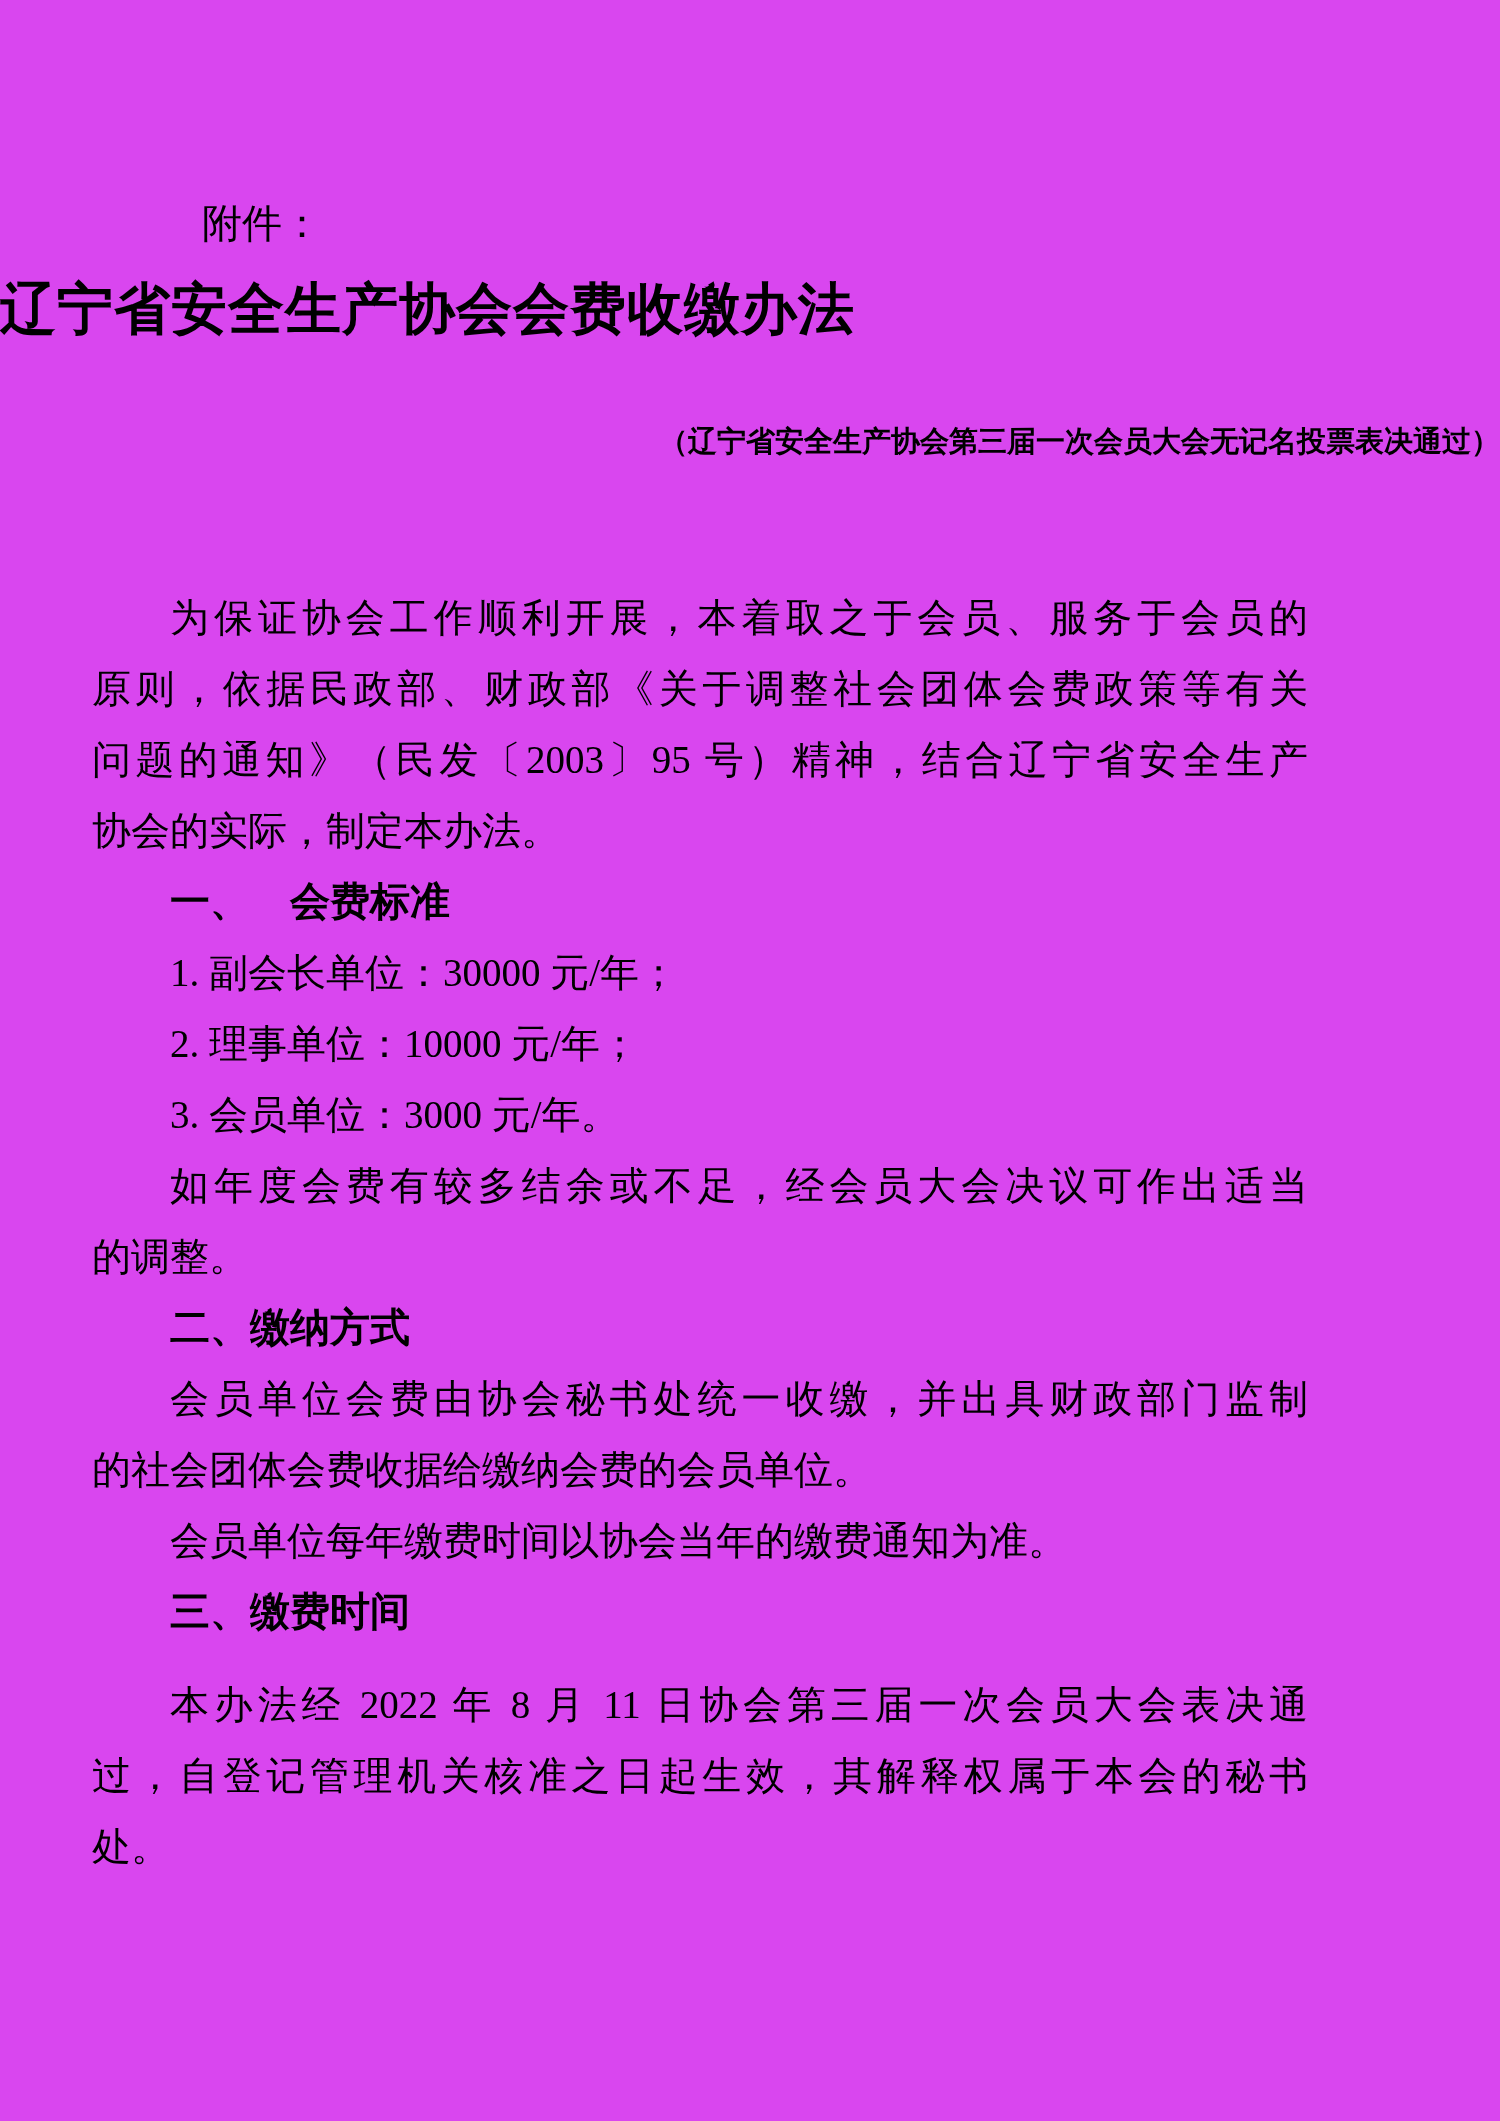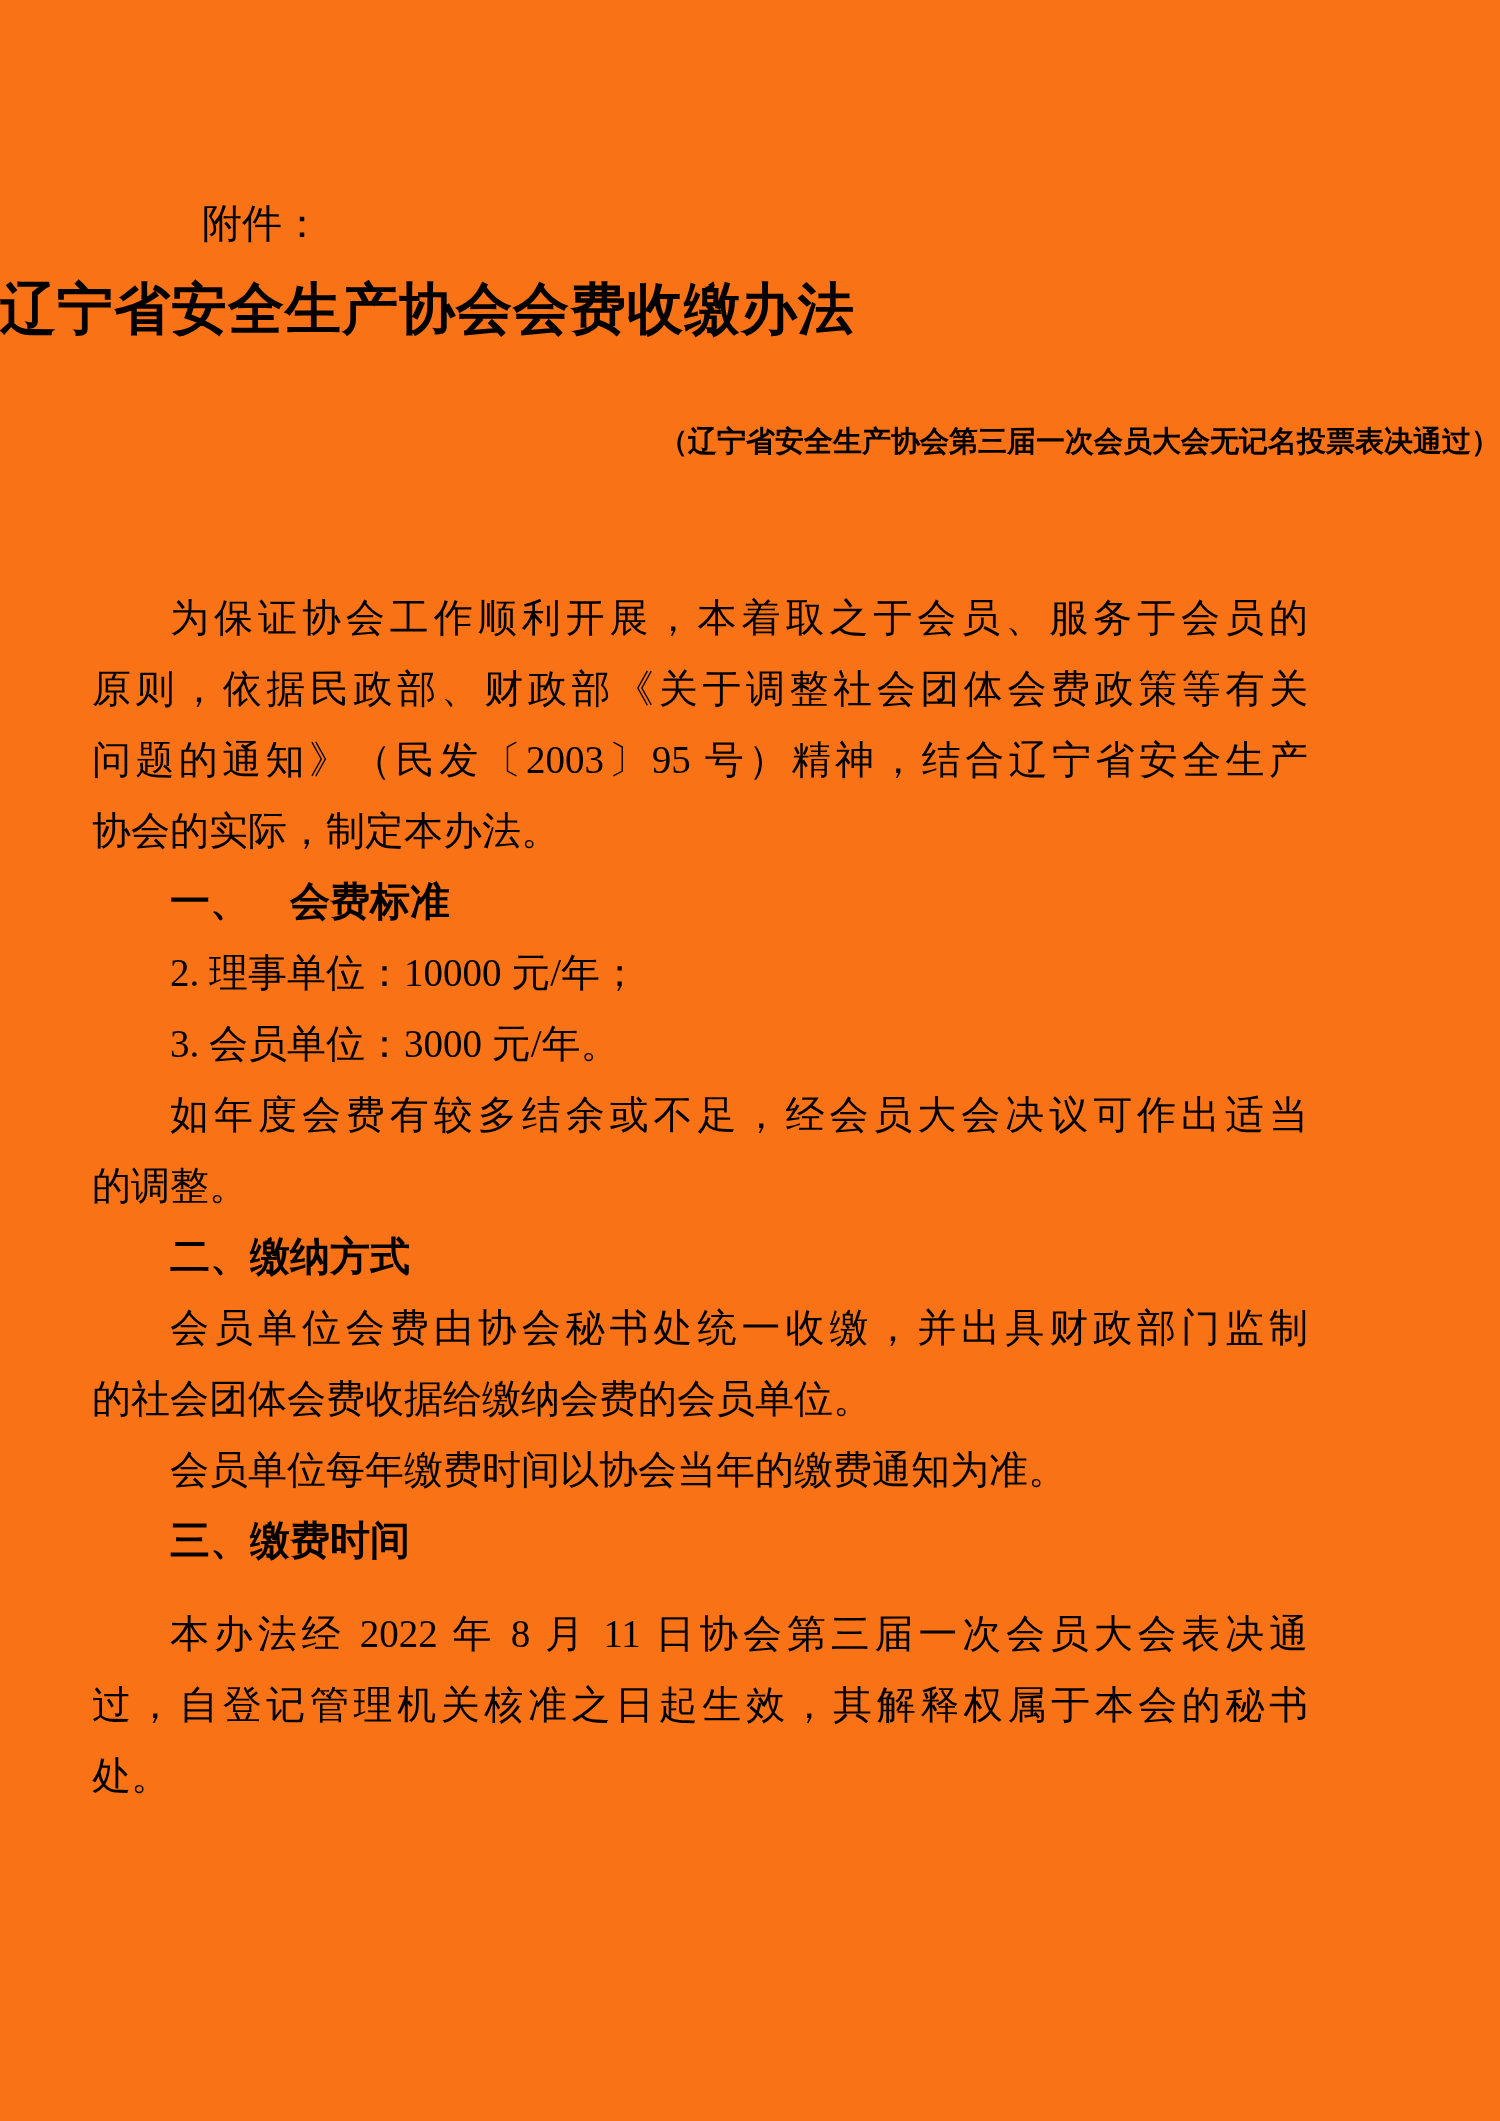--- a/index.html
+++ b/index.html
@@ -1,21 +1,21 @@
 <!DOCTYPE html>
 <html><head>
 <meta charset="utf-8">
 <style>
   html, body { margin: 0; padding: 0; background: #888; }
   .page {
     position: relative;
     width: 1500px;
     height: 2121px;
     margin: 0 auto;
-    background: #f97316;
+    background: #d946ef;
     color: #000000;
     font-family: "Liberation Serif", "DejaVu Serif", serif;
     overflow: hidden;
   }
   .attachment {
     margin: 0 192px 0 202px;
     padding-top: 196px;
     font-size: 40px;
     line-height: 56px;
   }
@@ -69,20 +69,21 @@
 
   <div class="content">
 
     <div class="line indent justify">为保证协会工作顺利开展，本着取之于会员、服务于会员的</div>
     <div class="line justify">原则，依据民政部、财政部《关于调整社会团体会费政策等有关</div>
     <div class="line justify">问题的通知》（民发〔2003〕95 号）精神，结合辽宁省安全生产</div>
     <div class="line">协会的实际，制定本办法。</div>
 
     <div class="line indent heading">一、　会费标准</div>
 
+    <div class="line indent">1. 副会长单位：30000 元/年；</div>
     <div class="line indent">2. 理事单位：10000 元/年；</div>
     <div class="line indent">3. 会员单位：3000 元/年。</div>
     <div class="line indent justify">如年度会费有较多结余或不足，经会员大会决议可作出适当</div>
     <div class="line">的调整。</div>
 
     <div class="line indent heading">二、缴纳方式</div>
 
     <div class="line indent justify">会员单位会费由协会秘书处统一收缴，并出具财政部门监制</div>
     <div class="line">的社会团体会费收据给缴纳会费的会员单位。</div>
 

